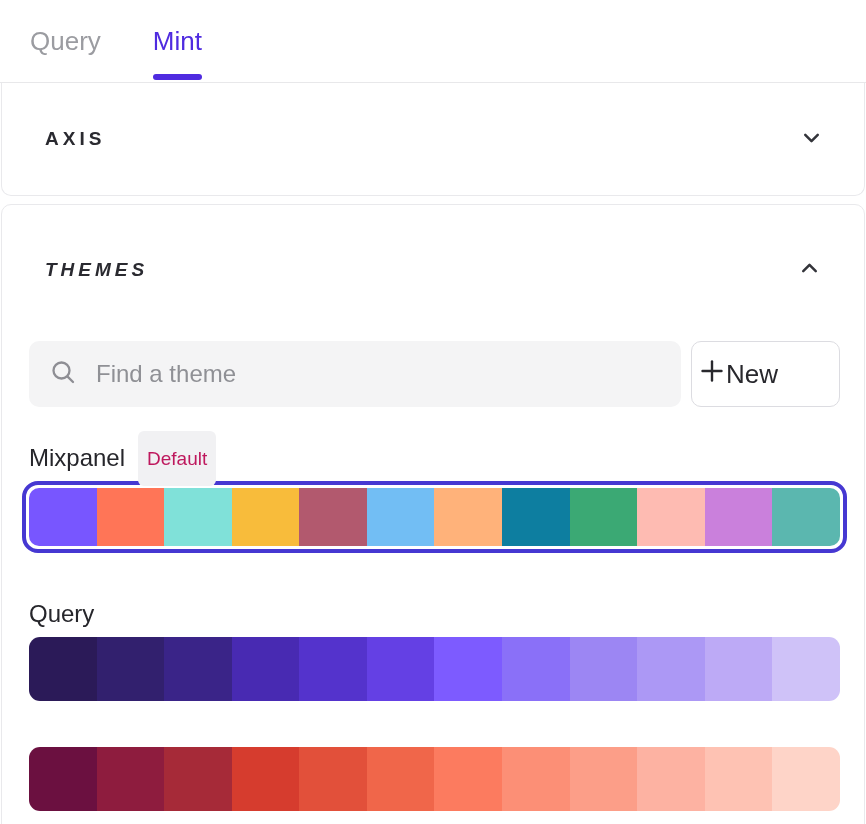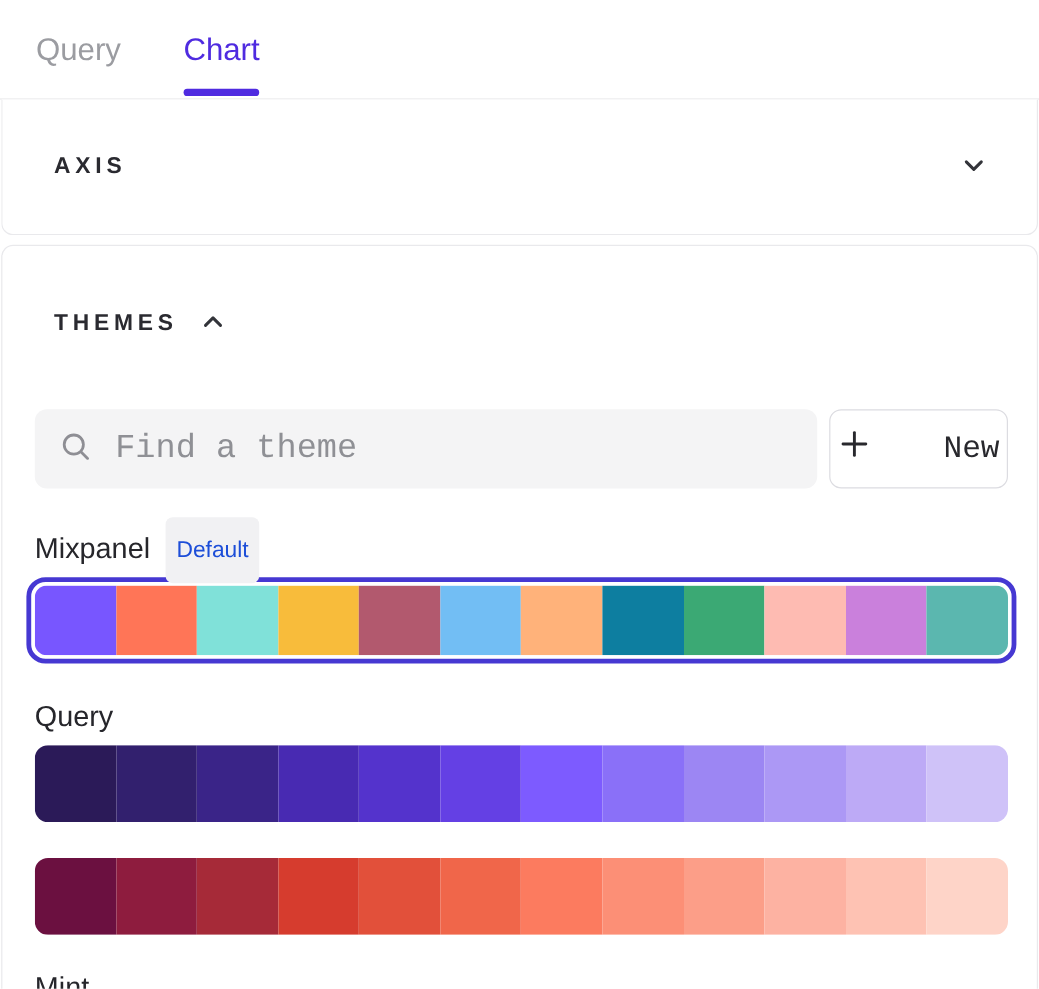--- a/index.html
+++ b/index.html
@@ -74,21 +74,23 @@
   }
   .chev-btn {
     background: none; border: none; padding: 0;
     width: 26px; height: 26px;
     display: flex; align-items: center; justify-content: center;
     cursor: pointer;
   }
   .sec-head {
     display: flex;
     align-items: center;
+    justify-content: space-between;
     padding-right: 18px;
+    font-style: italic;
   }
 
   
   .search-row {
     margin-top: 44px;
     display: flex;
     gap: 10px;
     height: 66px;
     margin-bottom: 36px;
   }
@@ -100,58 +102,58 @@
     align-items: center;
     padding: 0 20px;
     gap: 17px;
     cursor: text;
   }
   .search input {
     flex: 1;
     background: transparent;
     border: none;
     outline: none;
-    font-family: Liberation Mono, monospace;
-    font-size: 28px;
+    font-family: Liberation Sans, sans-serif;
+    font-size: 24px;
     color: #000000;
   }
   .search input::placeholder { color: #8f9095; opacity: 1; }
   .new-btn {
     width: 149px;
     background: #fff;
     border: 1px solid #dcdce1;
     border-radius: 10px;
     display: flex;
     align-items: center;
-    justify-content: space-between;
+    justify-content: flex-start;
     gap: 0;
-    font-family: Liberation Mono, monospace;
+    font-family: Liberation Sans, sans-serif;
     font-size: 26px;
     font-weight: 500;
     color: #28282d;
     cursor: pointer;
   }
 
   
-  .theme-row { margin-bottom: 30px; }
+  .theme-row { margin-bottom: 46px; }
   .theme-label-row {
     display: flex;
     align-items: center;
     gap: 13px;
     margin-bottom: 8px;
     height: 30px;
   }
   .theme-name {
     font-size: 24px;
     font-weight: 500;
     color: #26262b;
   }
   .theme-badge {
     background: #f1f1f3;
-    color: #1d4ed8;
+    color: #be185d;
     font-size: 19px;
     line-height: 1;
     padding: 18px 9px;
     border-radius: 6px;
   }
   .swatch-wrap { cursor: pointer; }
   .swatches {
     display: flex;
     height: 64px;
     border-radius: 11px;
@@ -174,21 +176,21 @@
 <body>
 
 <div class="page">
 
   <header class="tabbar">
     <div class="tab">
       <span>Query</span>
 
     </div>
     <div class="tab active">
-      <span>Chart</span>
+      <span>Mint</span>
       <span class="underline"></span>
     </div>
   </header>
 
   <section class="card axis">
     <h2 class="sec-title">AXIS</h2>
     <button class="chev-btn">
       <span>
         <svg width="25" height="25" viewBox="0 0 24 24" fill="none">
           <polyline points="6,9.5 12,15.5 18,9.5" stroke="#33343a" stroke-width="2.4" stroke-linecap="round" stroke-linejoin="round"></polyline>

